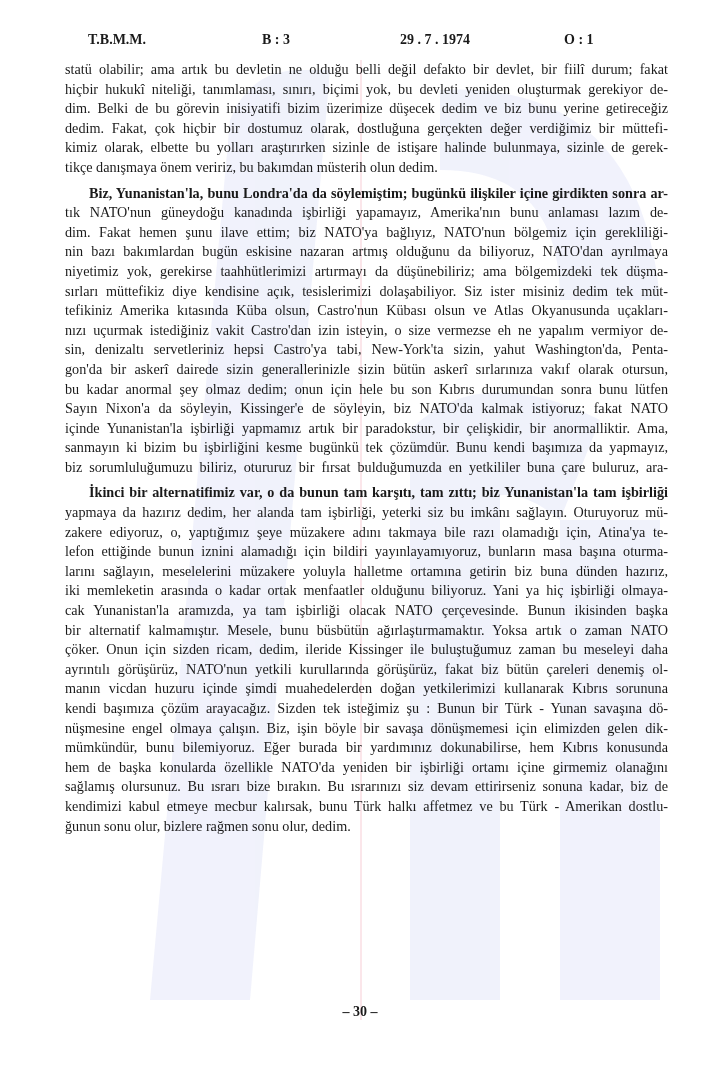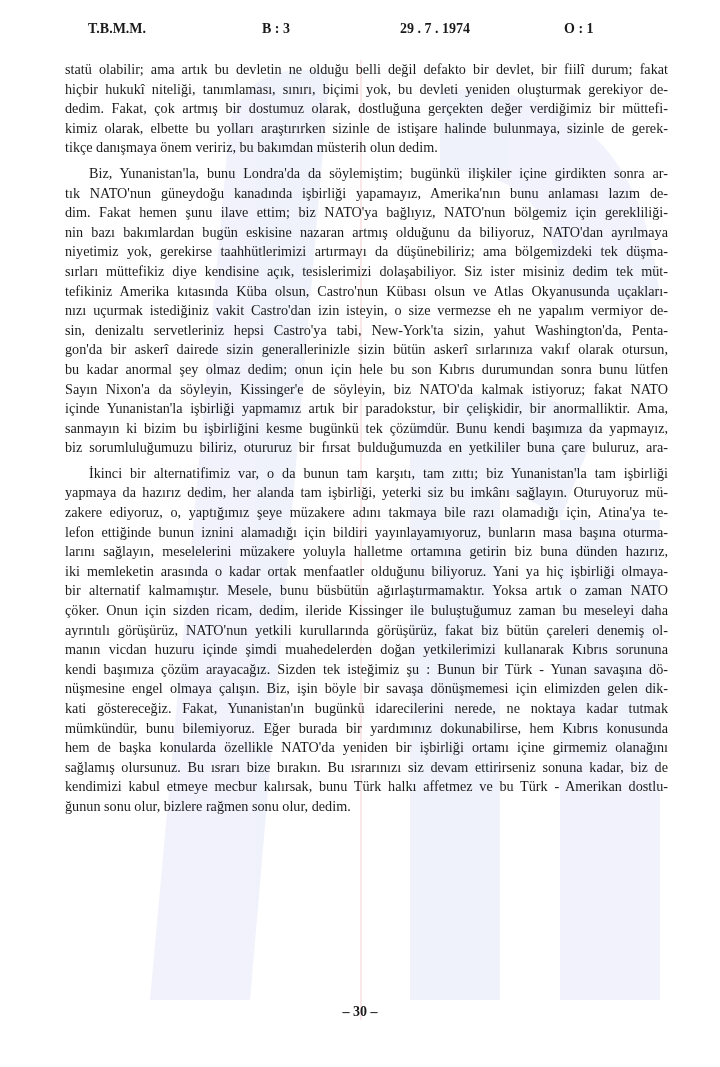--- a/index.html
+++ b/index.html
@@ -5,29 +5,29 @@
     html, body { margin: 0; padding: 0; }
     body {
       width: 720px; height: 1067px; background: #ffffff; position: relative; overflow: hidden;
       font-family: "Liberation Serif", serif; color: #1a1a1a;
     }
     .watermark { position: absolute; left: 0; top: 0; width: 720px; height: 1067px; z-index: 0; pointer-events: none; }
     .header {
       position: absolute; top: 20px; left: 0; width: 720px; height: 20px;
       font-weight: bold; font-size: 14px; z-index: 2;
     }
-    .header span { position: absolute; top: 1px; white-space: nowrap; }
+    .header span { position: absolute; top: 12px; white-space: nowrap; }
     .content {
       position: absolute; left: 65px; top: 60px; width: 612px; z-index: 2;
       font-size: 14.2px; line-height: 19.6px;
     }
     .para { margin: 0 9px 6px 0; }
     .line { display: block; white-space: nowrap; text-align: justify; text-align-last: justify; height: 19.6px; }
     .line.last { text-align-last: left; }
-    .line.indent { padding-left: 24px; }
+    .line.indent { padding-left: 24px; font-weight: bold; }
     .pagenum {
       position: absolute; top: 1004px; left: 0; width: 720px; text-align: center;
       font-weight: bold; font-size: 14px; z-index: 2;
     }
   </style>
 </head>
 <body>
 
 <svg class="watermark" viewBox="0 0 720 1067" xmlns="http://www.w3.org/2000/svg">
   <g fill="#eef0fb" opacity="0.85">
@@ -44,21 +44,22 @@
   <span style="left:88px">T.B.M.M.</span>
   <span style="left:262px">B : 3</span>
   <span style="left:400px">29 . 7 . 1974</span>
   <span style="left:564px">O : 1</span>
 </div>
 
 <div class="content" id="content">
     <div class="para">
       <span class="line">statü olabilir; ama artık bu devletin ne olduğu belli değil defakto bir devlet, bir fiilî durum; fakat</span>
       <span class="line">hiçbir hukukî niteliği, tanımlaması, sınırı, biçimi yok, bu devleti yeniden oluşturmak gerekiyor de-</span>
-      <span class="line">dedim. Fakat, çok artmış bir dostumuz olarak, dostluğuna gerçekten değer verdiğimiz bir müttefi-</span>
+      <span class="line">dim. Belki de bu görevin inisiyatifi bizim üzerimize düşecek dedim ve biz bunu yerine getireceğiz</span>
+      <span class="line">dedim. Fakat, çok hiçbir bir dostumuz olarak, dostluğuna gerçekten değer verdiğimiz bir müttefi-</span>
       <span class="line">kimiz olarak, elbette bu yolları araştırırken sizinle de istişare halinde bulunmaya, sizinle de gerek-</span>
       <span class="line last">tikçe danışmaya önem veririz, bu bakımdan müsterih olun dedim.</span>
     </div>
     <div class="para">
       <span class="line indent">Biz, Yunanistan'la, bunu Londra'da da söylemiştim; bugünkü ilişkiler içine girdikten sonra ar-</span>
       <span class="line">tık NATO'nun güneydoğu kanadında işbirliği yapamayız, Amerika'nın bunu anlaması lazım de-</span>
       <span class="line">dim. Fakat hemen şunu ilave ettim; biz NATO'ya bağlıyız, NATO'nun bölgemiz için gerekliliği-</span>
       <span class="line">nin bazı bakımlardan bugün eskisine nazaran artmış olduğunu da biliyoruz, NATO'dan ayrılmaya</span>
       <span class="line">niyetimiz yok, gerekirse taahhütlerimizi artırmayı da düşünebiliriz; ama bölgemizdeki tek düşma-</span>
       <span class="line">sırları müttefikiz diye kendisine açık, tesislerimizi dolaşabiliyor. Siz ister misiniz dedim tek müt-</span>
@@ -72,27 +73,27 @@
       <span class="line">sanmayın ki bizim bu işbirliğini kesme bugünkü tek çözümdür. Bunu kendi başımıza da yapmayız,</span>
       <span class="line">biz sorumluluğumuzu biliriz, otururuz bir fırsat bulduğumuzda en yetkililer buna çare buluruz, ara-</span>
     </div>
     <div class="para">
       <span class="line indent">İkinci bir alternatifimiz var, o da bunun tam karşıtı, tam zıttı; biz Yunanistan'la tam işbirliği</span>
       <span class="line">yapmaya da hazırız dedim, her alanda tam işbirliği, yeterki siz bu imkânı sağlayın. Oturuyoruz mü-</span>
       <span class="line">zakere ediyoruz, o, yaptığımız şeye müzakere adını takmaya bile razı olamadığı için, Atina'ya te-</span>
       <span class="line">lefon ettiğinde bunun iznini alamadığı için bildiri yayınlayamıyoruz, bunların masa başına oturma-</span>
       <span class="line">larını sağlayın, meselelerini müzakere yoluyla halletme ortamına getirin biz buna dünden hazırız,</span>
       <span class="line">iki memleketin arasında o kadar ortak menfaatler olduğunu biliyoruz. Yani ya hiç işbirliği olmaya-</span>
+      <span class="line">cak Yunanistan'la aramızda, ya tam işbirliği olacak NATO çerçevesinde. Bunun ikisinden başka</span>
       <span class="line">bir alternatif kalmamıştır. Mesele, bunu büsbütün ağırlaştırmamaktır. Yoksa artık o zaman NATO</span>
       <span class="line">çöker. Onun için sizden ricam, dedim, ileride Kissinger ile buluştuğumuz zaman bu meseleyi daha</span>
       <span class="line">ayrıntılı görüşürüz, NATO'nun yetkili kurullarında görüşürüz, fakat biz bütün çareleri denemiş ol-</span>
       <span class="line">manın vicdan huzuru içinde şimdi muahedelerden doğan yetkilerimizi kullanarak Kıbrıs sorununa</span>
       <span class="line">kendi başımıza çözüm arayacağız. Sizden tek isteğimiz şu : Bunun bir Türk - Yunan savaşına dö-</span>
       <span class="line">nüşmesine engel olmaya çalışın. Biz, işin böyle bir savaşa dönüşmemesi için elimizden gelen dik-</span>
-      <span class="line">kati göstereceğiz. Fakat, Yunanistan'ın bugünkü idarecilerini nerede, ne noktaya kadar tutmak</span>
       <span class="line">mümkündür, bunu bilemiyoruz. Eğer burada bir yardımınız dokunabilirse, hem Kıbrıs konusunda</span>
       <span class="line">hem de başka konularda özellikle NATO'da yeniden bir işbirliği ortamı içine girmemiz olanağını</span>
       <span class="line">sağlamış olursunuz. Bu ısrarı bize bırakın. Bu ısrarınızı siz devam ettirirseniz sonuna kadar, biz de</span>
       <span class="line">kendimizi kabul etmeye mecbur kalırsak, bunu Türk halkı affetmez ve bu Türk - Amerikan dostlu-</span>
       <span class="line last">ğunun sonu olur, bizlere rağmen sonu olur, dedim.</span>
     </div>
   </div>
 
 <div class="pagenum">– 30 –</div>
 

